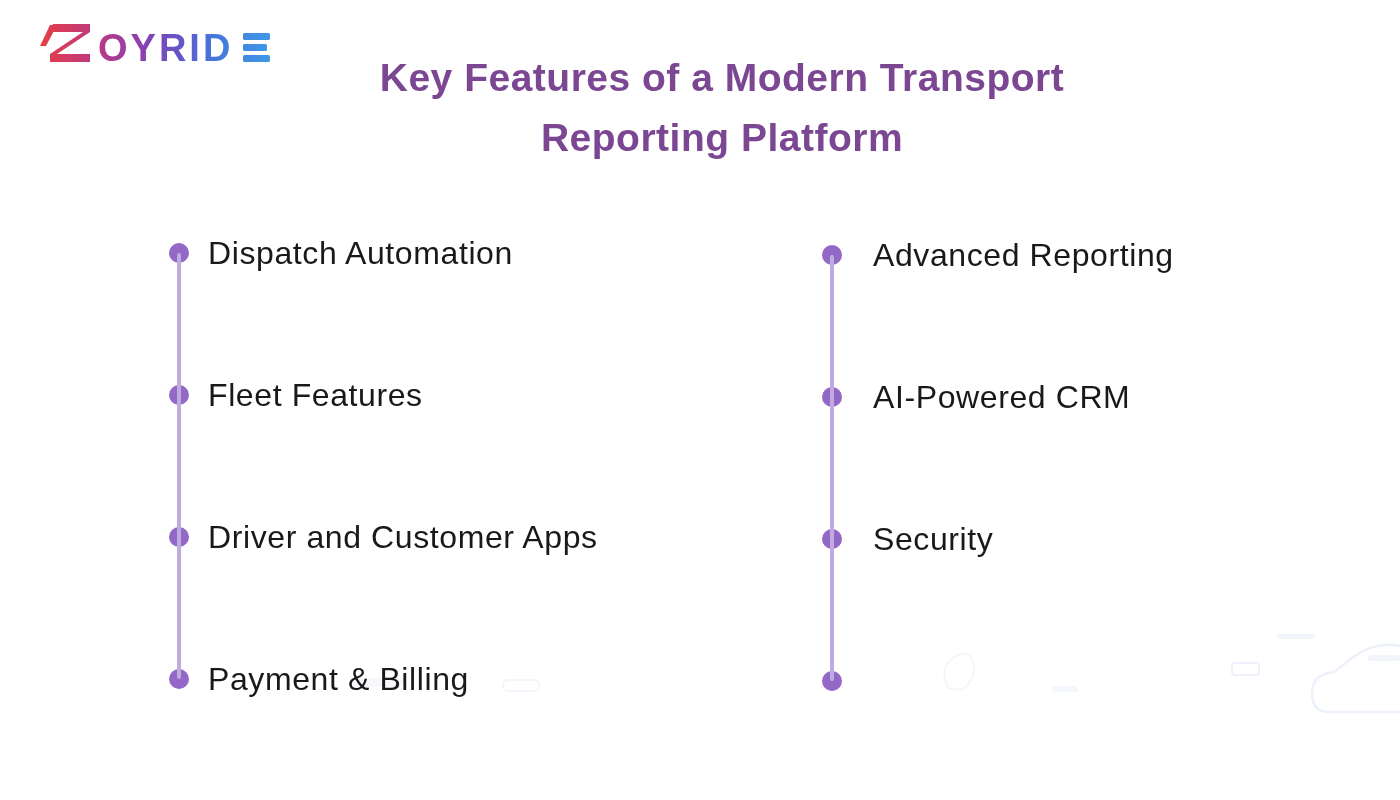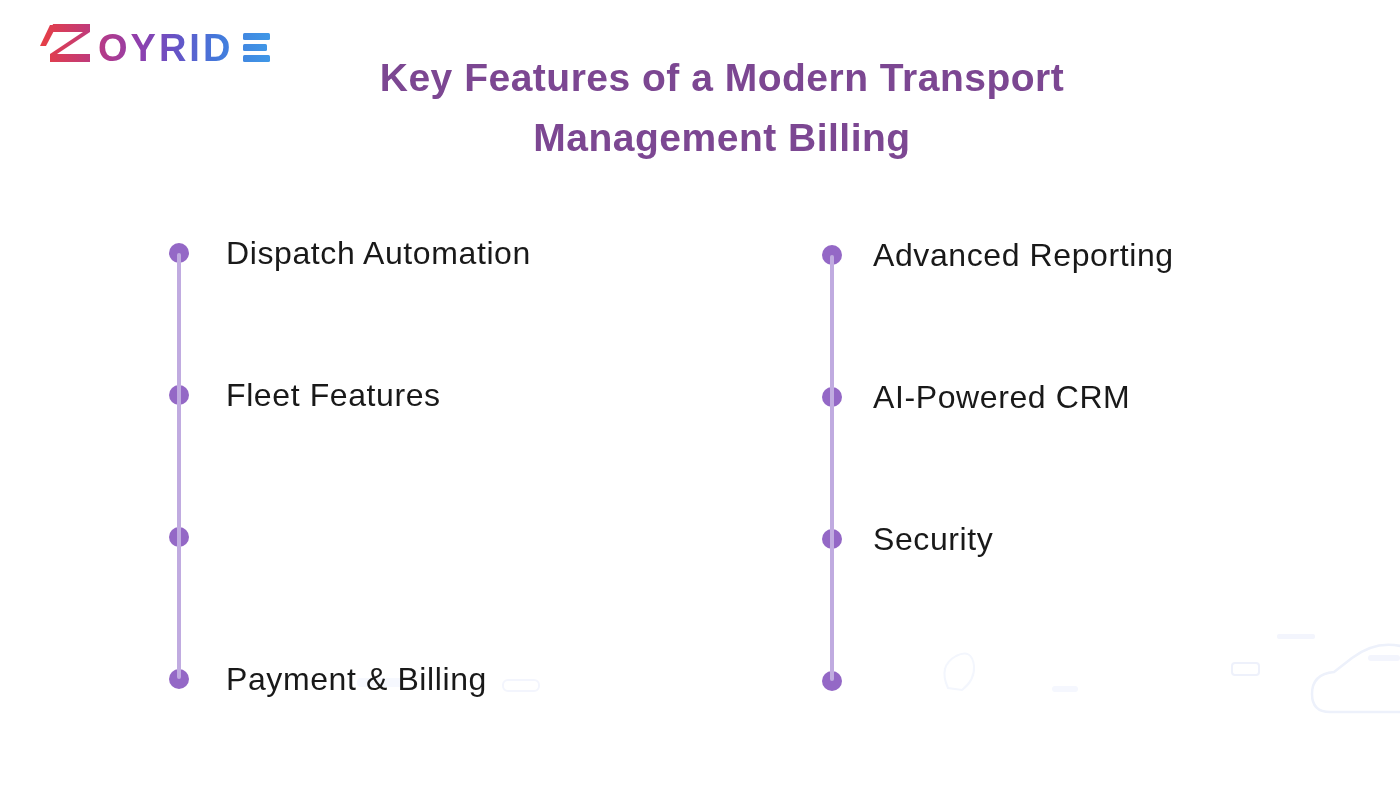--- a/index.html
+++ b/index.html
@@ -40,21 +40,21 @@
   .feature-item {
     position:absolute; display:flex; align-items:center;
     height:42px; z-index:1;
   }
   .feature-item.left  { left:169px; }
   .feature-item.right { left:822px; }
   .dot {
     width:20px; height:20px; border-radius:50%;
     background:#9468C6; flex:0 0 auto;
   }
-  .feature-item.left  .feature-label { margin-left:37px; }
+  .feature-item.left  .feature-label { margin-left:19px; }
   .feature-item.right .feature-label { margin-left:31px; }
   .feature-label {
     font-size:32px; letter-spacing:0.6px; color:#191919;
     white-space:nowrap; line-height:42px;
   }
 </style>
 </head>
 <body>
 
 <div class="canvas">
@@ -88,35 +88,36 @@
     <text x="58" y="41" font-size="38" font-weight="bold" letter-spacing="3" font-family="Liberation Sans, sans-serif" fill="url(#lg)">OYRID</text>
     <g>
       <rect x="203" y="13" width="27" height="7" rx="1.5" fill="url(#lg)"></rect>
       <rect x="203" y="24" width="24" height="7" rx="1.5" fill="url(#lg)"></rect>
       <rect x="203" y="35" width="27" height="7" rx="1.5" fill="url(#lg)"></rect>
     </g>
   </svg>
 
   <div class="title">
     <div>Key Features of a Modern Transport</div>
-    <div>Management Billing</div>
+    <div>Reporting Platform</div>
   </div>
 
   <div class="vline left"></div>
 
   <div class="feature-item left" style="top:232px">
     <span class="dot"></span>
     <span class="feature-label">Dispatch Automation</span>
   </div>
   <div class="feature-item left" style="top:374px">
     <span class="dot"></span>
     <span class="feature-label">Fleet Features</span>
   </div>
   <div class="feature-item left" style="top:516px">
     <span class="dot"></span>
+    <span class="feature-label">Driver and Customer Apps</span>
   </div>
   <div class="feature-item left" style="top:658px">
     <span class="dot"></span>
     <span class="feature-label">Payment &amp; Billing</span>
   </div>
 
   <div class="vline right"></div>
 
   <div class="feature-item right" style="top:234px">
     <span class="dot"></span>

